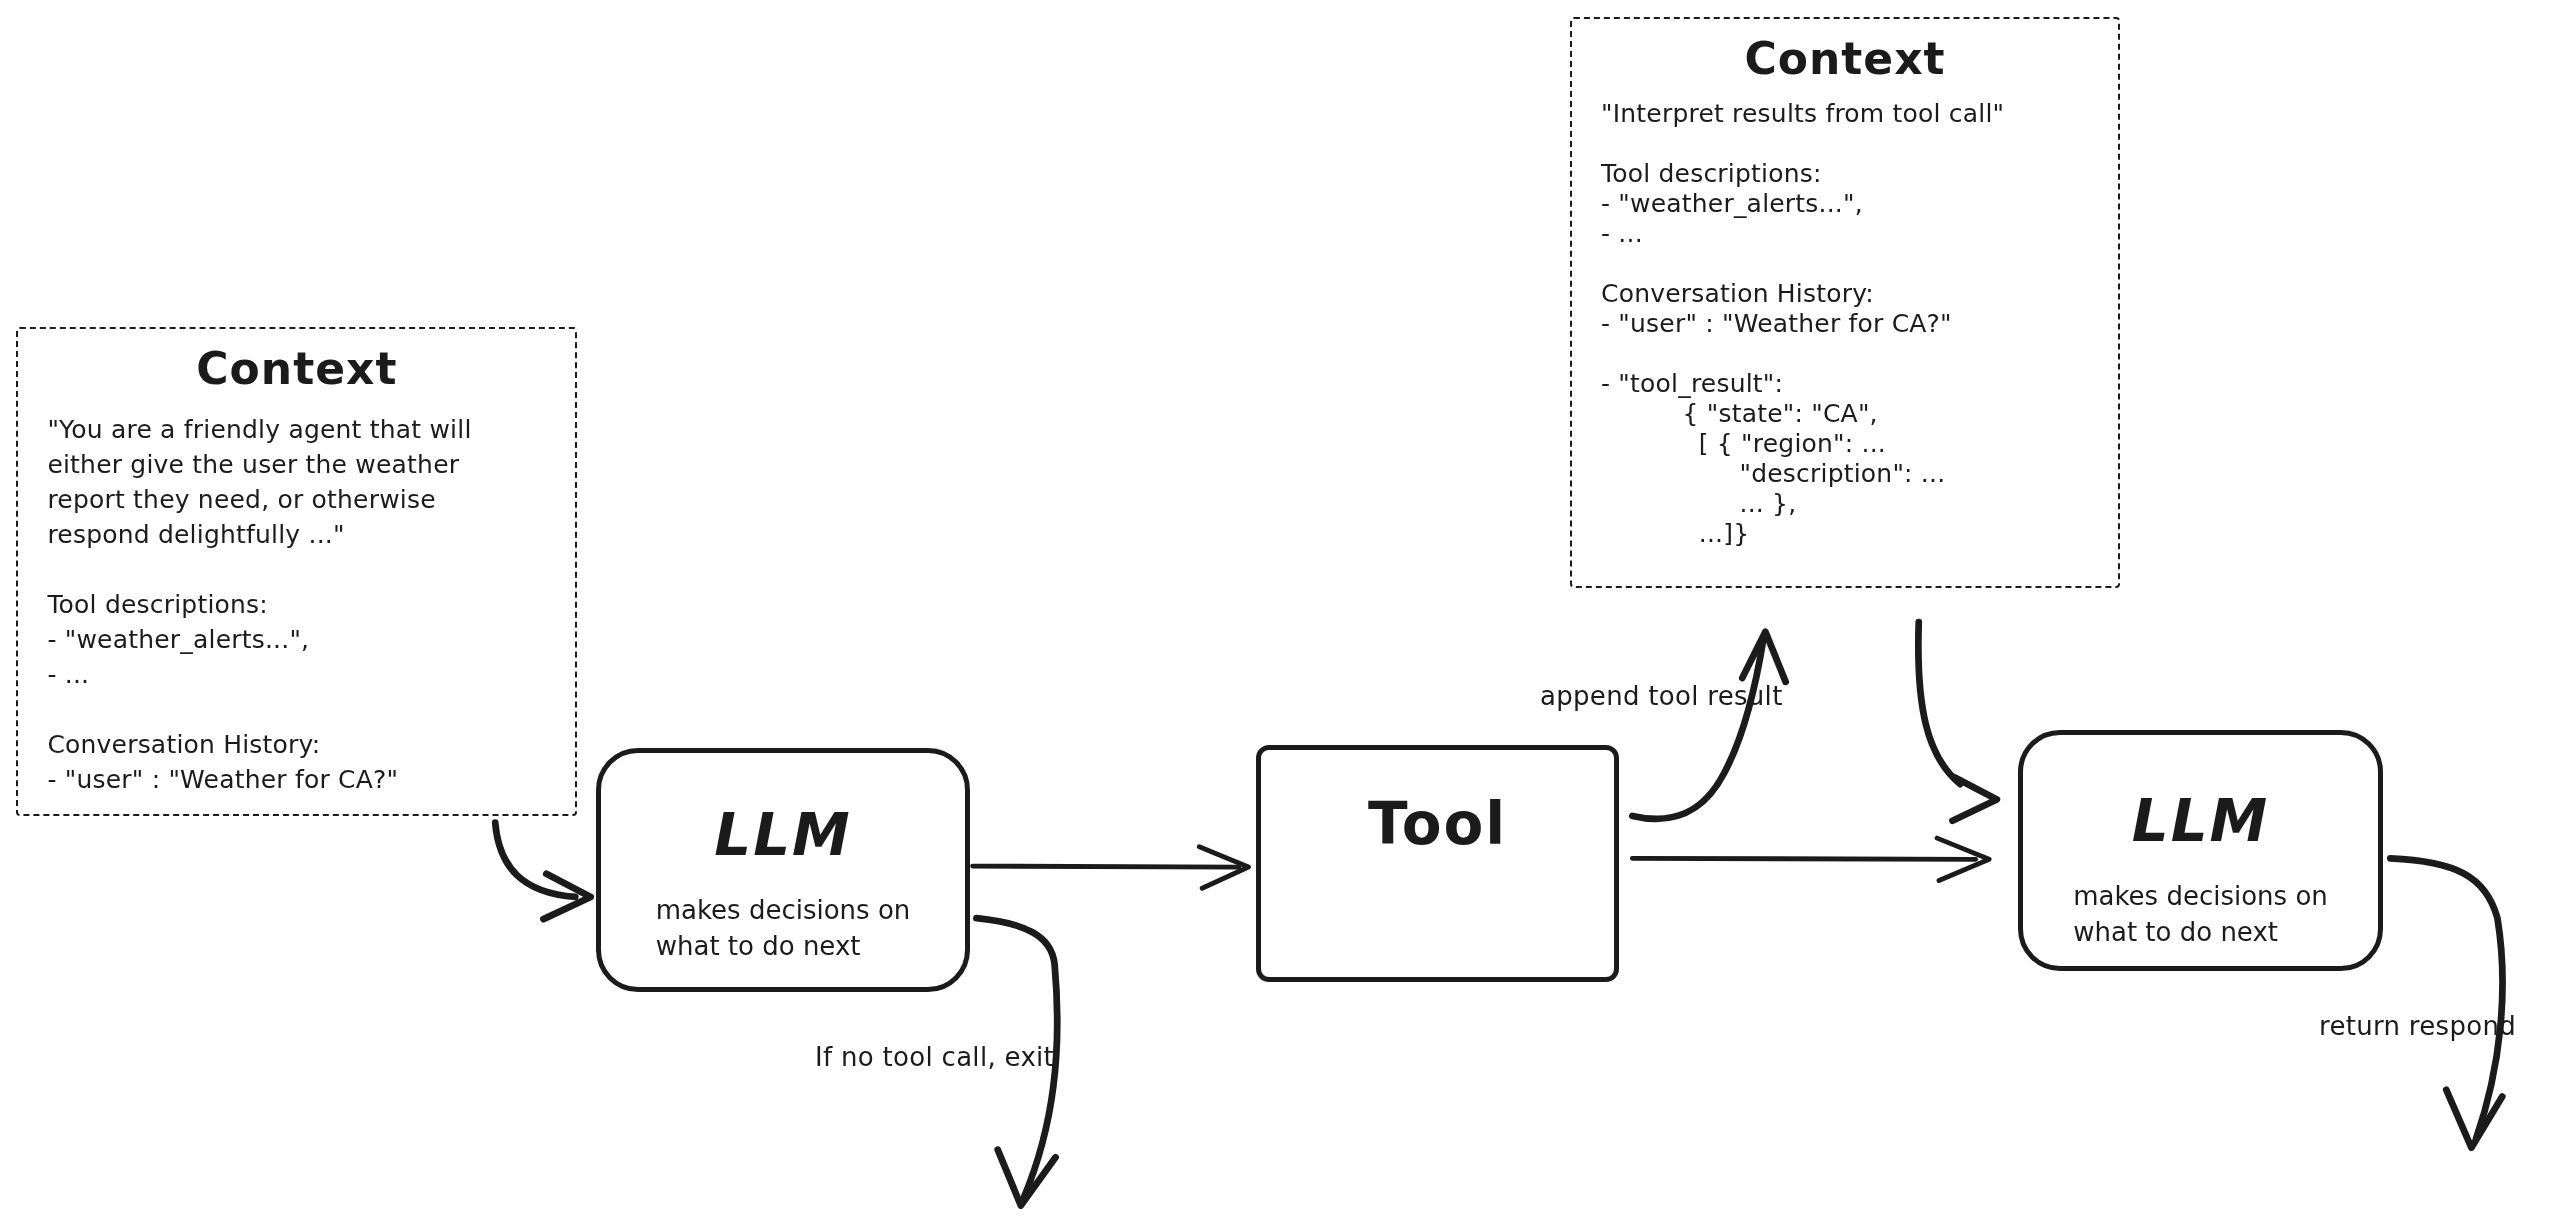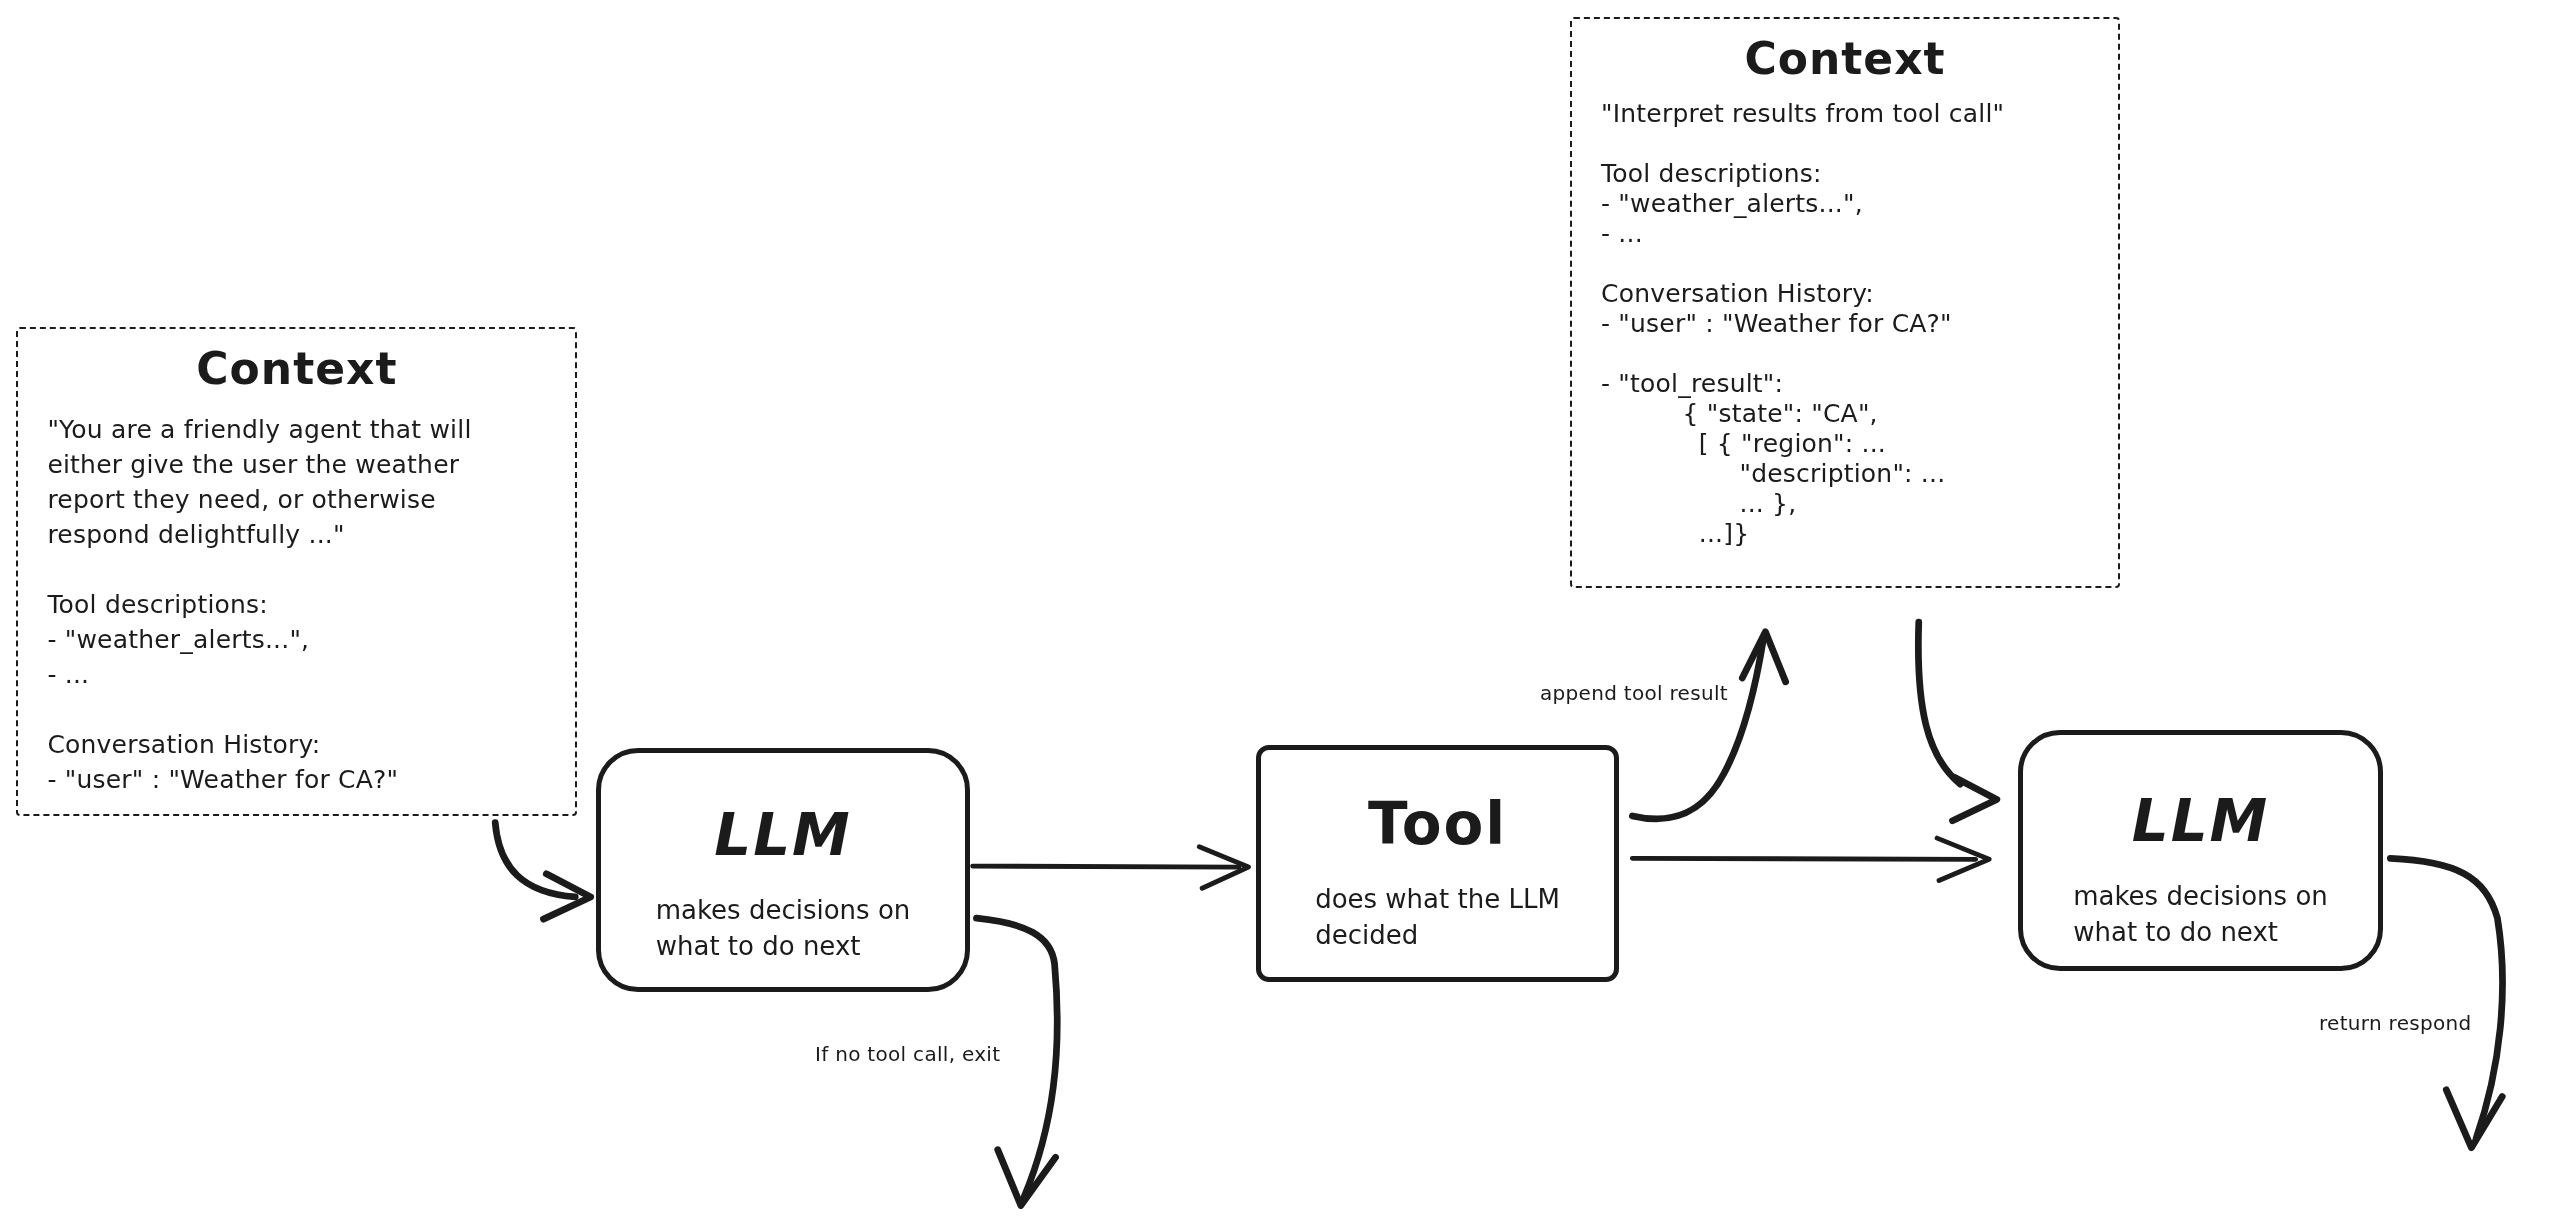--- a/index.html
+++ b/index.html
@@ -43,21 +43,21 @@
   #llm1 .node-title{margin-top:56px;}
   #tool .node-title{margin-top:48px;}
   #llm2 .node-title{margin-top:60px;}
   .node-sub{
     margin-top:31px;font-size:26px;line-height:36px;white-space:pre;
     align-self:center;text-align:left;
   }
 
   
   .edge-label{
-    position:absolute;font-size:20px;white-space:nowrap;letter-spacing:0.3px;
+    position:absolute;font-size:26px;white-space:nowrap;letter-spacing:0.3px;
   }
   #label-append{left:1540px;top:681px;}
   #label-exit{left:815px;top:1042px;}
   #label-return{left:2319px;top:1011px;}
 
   #ctx-left{left:16.4px;top:327px;width:561px;height:489px;}
   #ctx-top{left:1570px;top:17.4px;width:550px;height:571px;}
   #llm1{left:596px;top:748px;width:374px;height:244px;}
   #tool{left:1256px;top:745px;width:363px;height:237px;border-radius:13px;}
   #llm2{left:2018px;top:730px;width:365px;height:241px;}
@@ -133,22 +133,20 @@
   </div>
 
   <div class="node" id="llm1">
     <div class="node-title italic">LLM</div>
     <div class="node-sub">makes decisions on
 what to do next</div>
   </div>
 
   <div class="node" id="tool">
     <div class="node-title">Tool</div>
-    <div class="node-sub">does what the LLM
-decided</div>
   </div>
 
   <div class="node" id="llm2">
     <div class="node-title italic">LLM</div>
     <div class="node-sub">makes decisions on
 what to do next</div>
   </div>
 
   <div class="edge-label" id="label-append">append tool result</div>
   <div class="edge-label" id="label-exit">If no tool call, exit</div>

